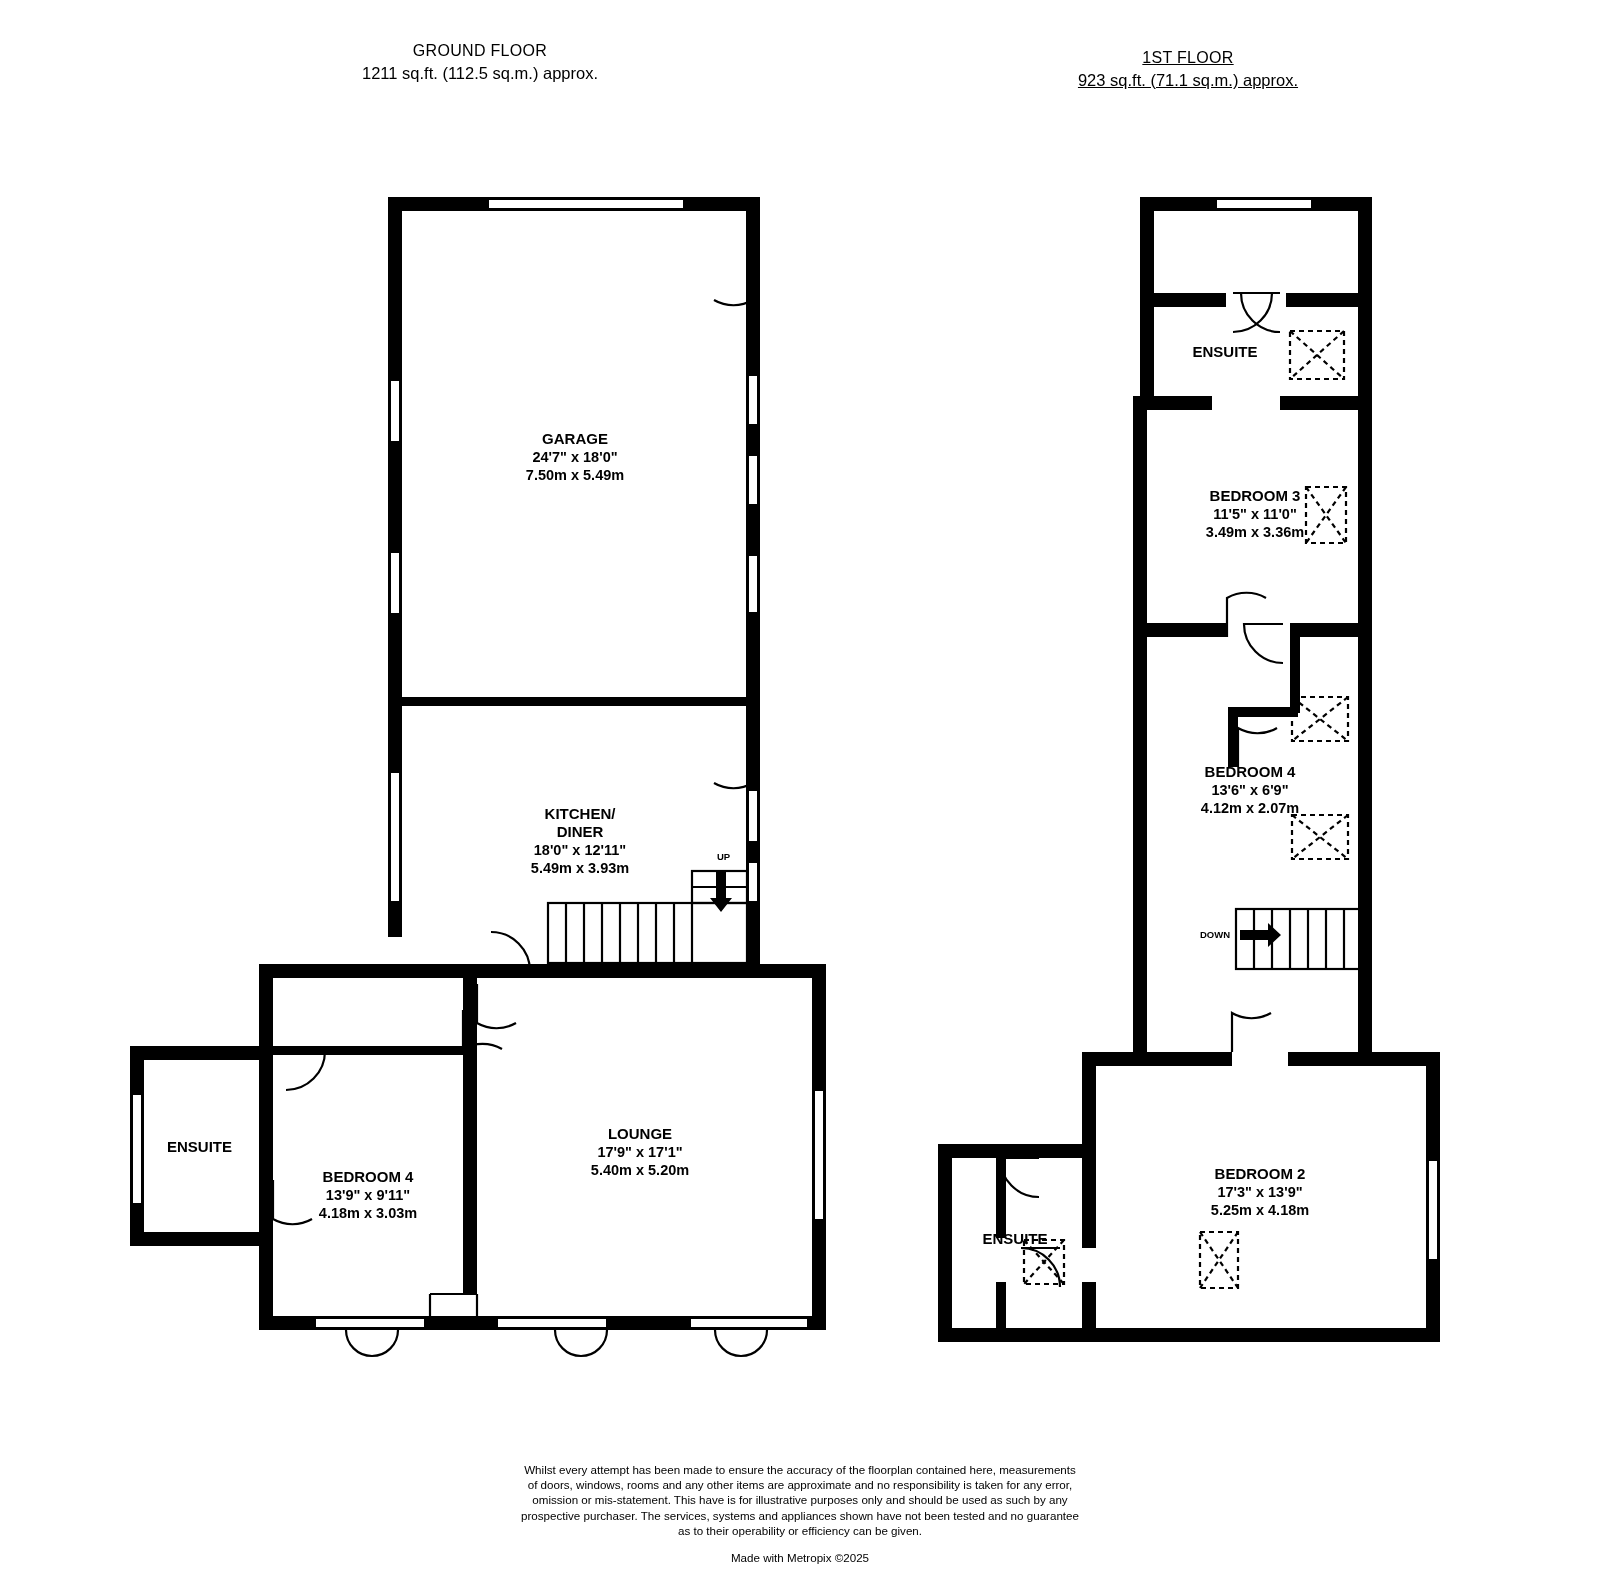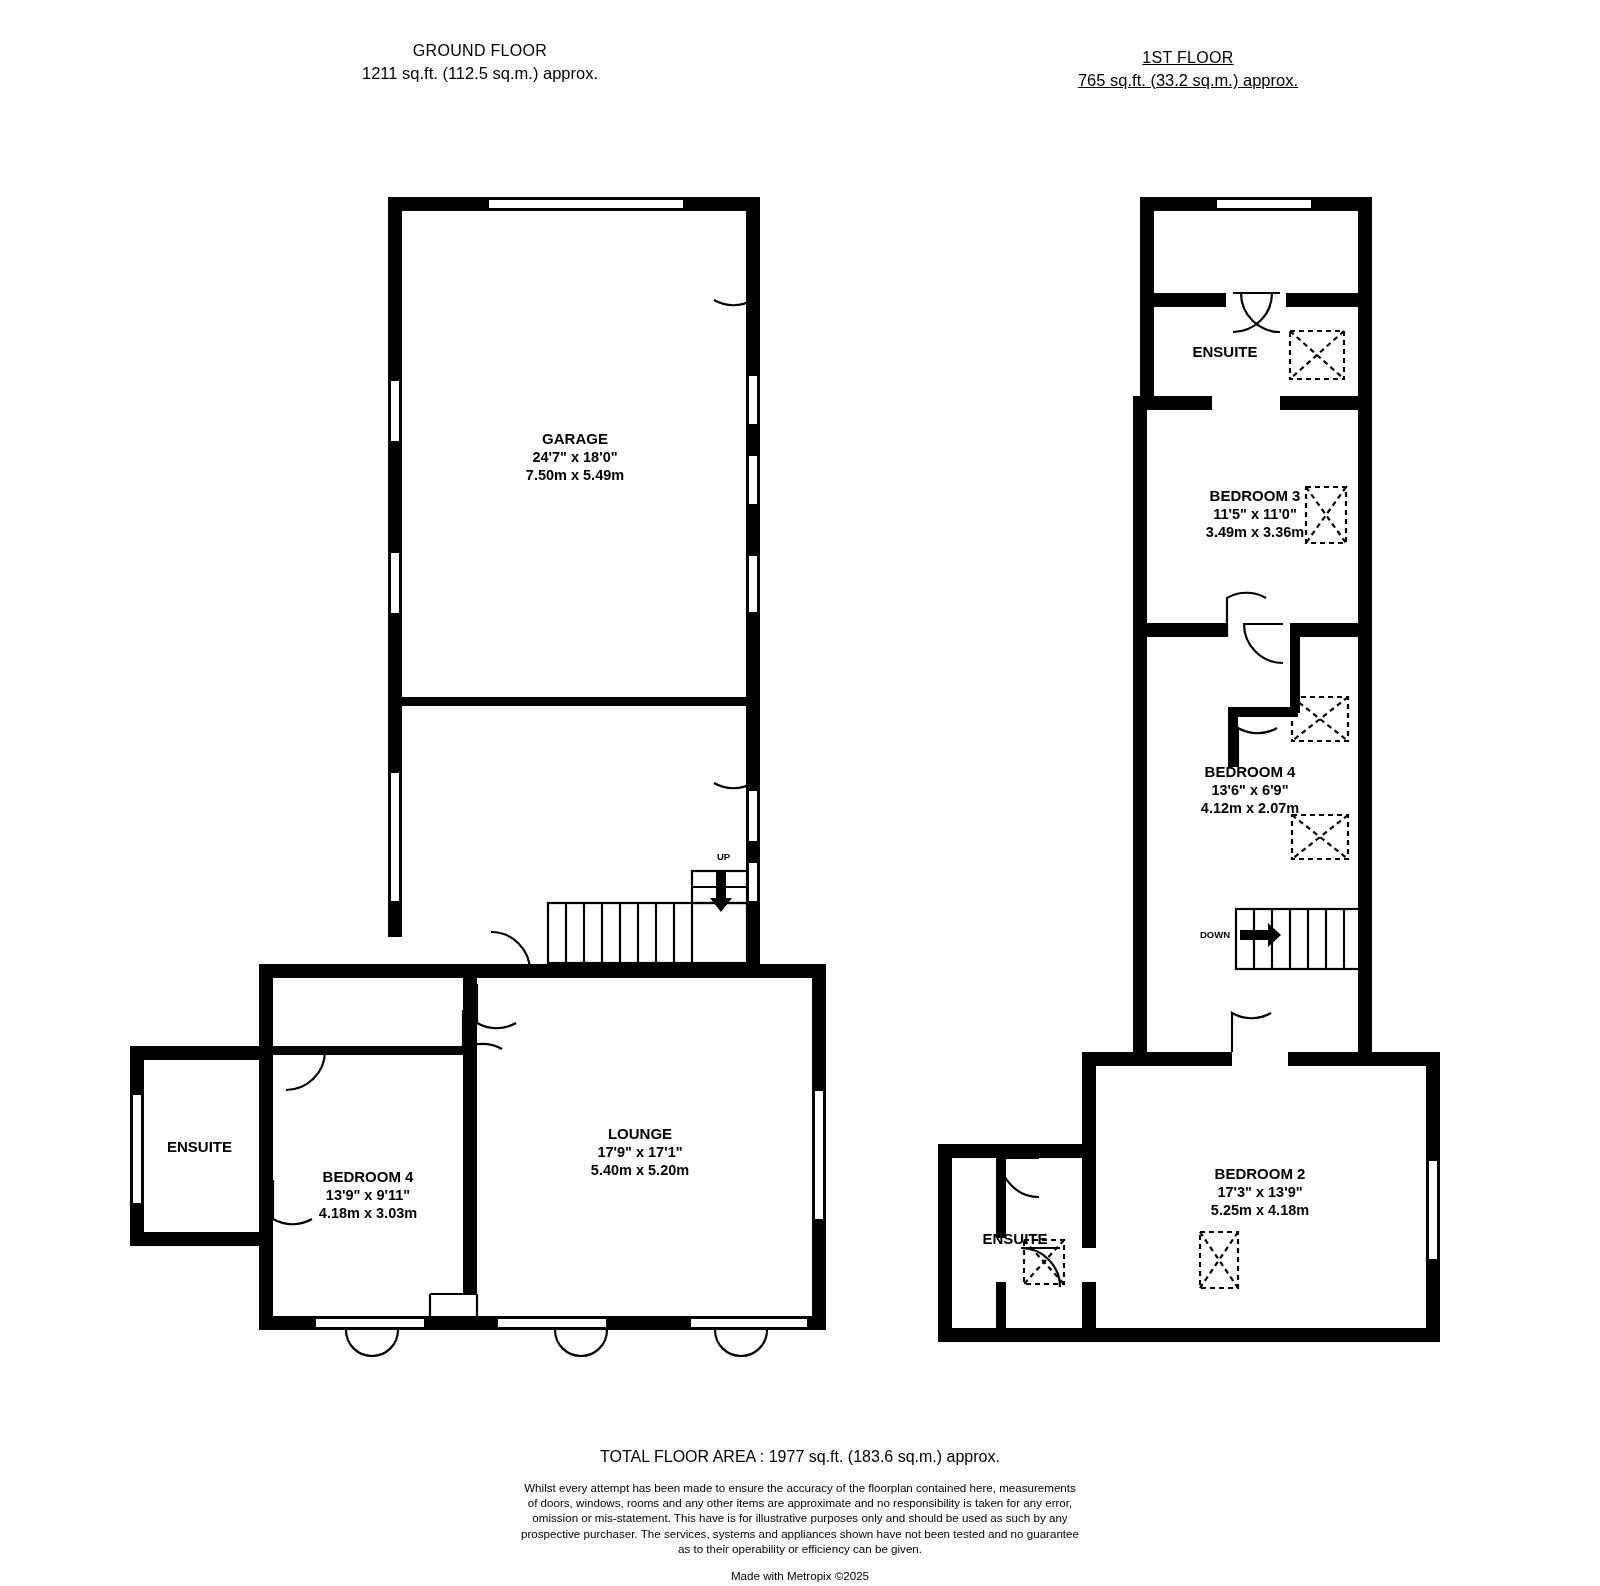--- a/index.html
+++ b/index.html
@@ -30,21 +30,21 @@
 <body>
 
 <div class="stage">
 
   <div class="hdr" style="left:280px;top:42px;width:400px;">
     <div class="t1">GROUND FLOOR</div>
     <div class="t2">1211 sq.ft. (112.5 sq.m.) approx.</div>
   </div>
   <div class="hdr" style="left:988px;top:49px;width:400px;text-decoration:underline;">
     <div class="t1">1ST FLOOR</div>
-    <div class="t2">765 sq.ft. (33.2 sq.m.) approx.</div>
+    <div class="t2">923 sq.ft. (71.1 sq.m.) approx.</div>
   </div>
 
   <div class="wall" style="left:388px;top:197px;width:372px;height:14px;"></div>
   <div class="win" style="left:488px;top:199px;width:196px;height:10px;"></div>
 
   <div class="wall" style="left:388px;top:197px;width:14px;height:740px;"></div>
   <div class="win" style="left:390px;top:380px;width:10px;height:62px;"></div>
   <div class="win" style="left:390px;top:552px;width:10px;height:62px;"></div>
   <div class="win" style="left:390px;top:772px;width:10px;height:130px;"></div>
 
@@ -201,20 +201,26 @@
       <polygon points="1240,930 1268,930 1268,923 1281,935 1268,947 1268,940 1240,940"></polygon>
     </g>
   </svg>
 
   <div class="lbl" style="left:475px;top:430px;width:200px;">
     <div>GARAGE</div>
     <div class="sub">24'7"  x 18'0"</div>
     <div class="sub">7.50m  x 5.49m</div>
   </div>
 
+  <div class="lbl" style="left:480px;top:805px;width:200px;">
+    <div>KITCHEN/</div>
+    <div>DINER</div>
+    <div class="sub">18'0"  x 12'11"</div>
+    <div class="sub">5.49m  x 3.93m</div>
+  </div>
 
   <div class="lbl" style="left:540px;top:1125px;width:200px;">
     <div>LOUNGE</div>
     <div class="sub">17'9"  x 17'1"</div>
     <div class="sub">5.40m  x 5.20m</div>
   </div>
 
   <div class="lbl" style="left:268px;top:1168px;width:200px;">
     <div>BEDROOM 4</div>
     <div class="sub">13'9"  x 9'11"</div>
@@ -248,21 +254,20 @@
   </div>
 
   <div class="lbl plain" style="left:940px;top:1230px;width:150px;">
     <div>ENSUITE</div>
   </div>
 
   <div class="tiny" style="left:717px;top:851px;">UP</div>
   <div class="tiny" style="left:1200px;top:929px;">DOWN</div>
 
   <div class="foot" style="top:1448px;">
-    <div class="total">TOTAL FLOOR AREA : 1977 sq.ft. (183.6 sq.m.) approx.</div>
     <div class="disc">
       <div>Whilst every attempt has been made to ensure the accuracy of the floorplan contained here, measurements</div>
       <div>of doors, windows, rooms and any other items are approximate and no responsibility is taken for any error,</div>
       <div>omission or mis-statement. This have is for illustrative purposes only and should be used as such by any</div>
       <div>prospective purchaser. The services, systems and appliances shown have not been tested and no guarantee</div>
       <div>as to their operability or efficiency can be given.</div>
     </div>
     <div class="made">Made with Metropix ©2025</div>
   </div>
 

